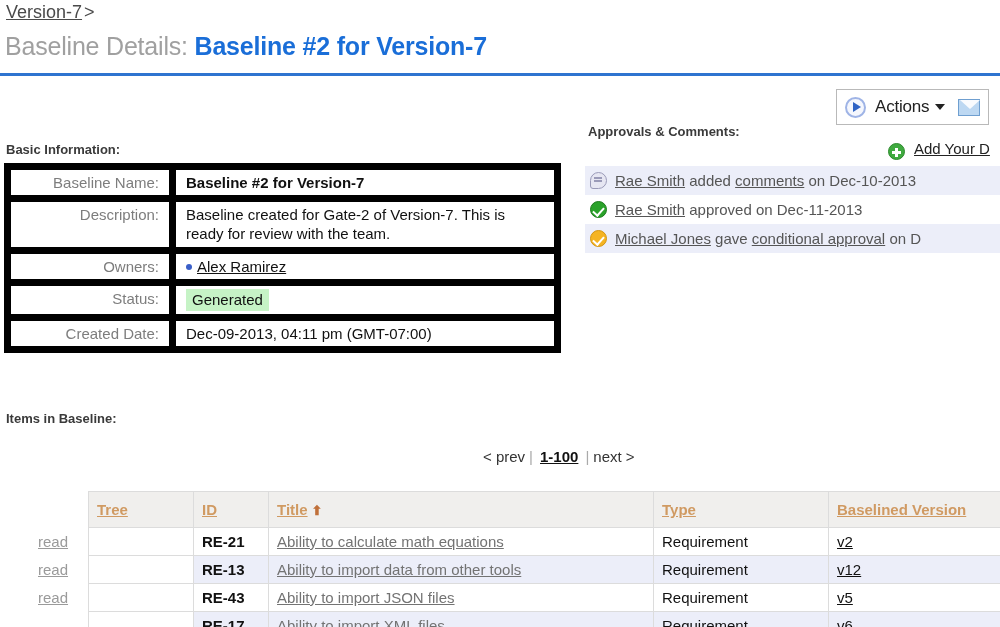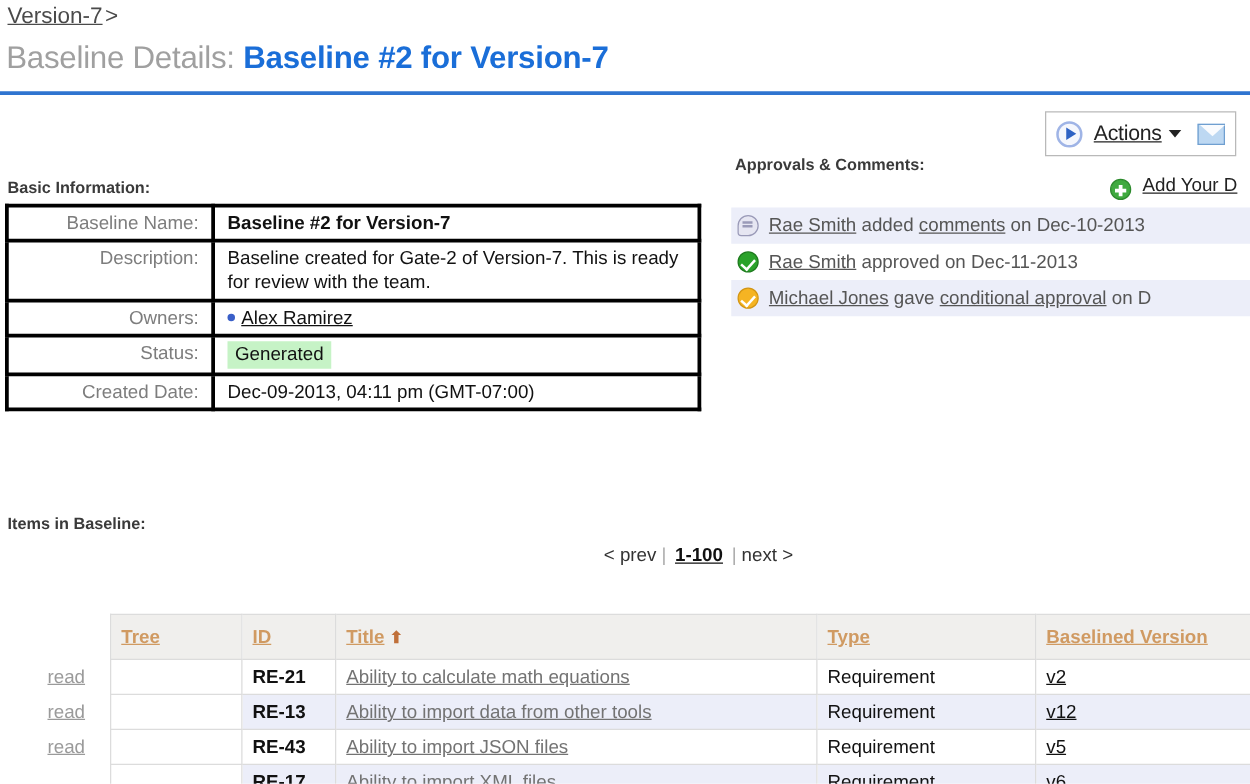--- a/index.html
+++ b/index.html
@@ -74,21 +74,20 @@
     display: block;
     width: 0; height: 0;
     border-left: 8px solid #2f63c4;
     border-top: 5px solid transparent;
     border-bottom: 5px solid transparent;
     margin-left: 3px;
   }
   .actions-lbl {
     font-size: 17px;
     color: #222;
-    text-decoration: underline;
     letter-spacing: -0.2px;
   }
   .caret-dn {
     width: 0; height: 0;
     border-left: 5px solid transparent;
     border-right: 5px solid transparent;
     border-top: 6px solid #222;
     margin-left: -3px;
   }
   .mail-ic {
@@ -150,21 +149,21 @@
 
   
   .basic-table {
     position: absolute;
     left: 4px; top: 163px;
     width: 557px;
     border-collapse: collapse;
     font-size: 15px;
   }
   .basic-table td {
-    border: 3px solid #000000;
+    border: 7px solid #000000;
     padding: 3px 10px;
     vertical-align: top;
     line-height: 1.28;
   }
   .basic-table td.lbl {
     text-align: right;
     color: #7d7d7d;
     width: 165px;
     white-space: nowrap;
   }
@@ -235,21 +234,21 @@
     left: 4px; top: 3px;
     width: 5px; height: 9px;
     border: solid #fff;
     border-width: 0 2.4px 2.4px 0;
     transform: rotate(42deg);
   }
 
   
   .pager {
     position: absolute;
-    left: 483px; top: 436px;
+    left: 483px; top: 448px;
     font-size: 15px;
     color: #333;
     white-space: nowrap;
   }
   .pager .bar { color: #aaa; margin: 0 4px; }
   .pager .cur {
     font-weight: bold;
     text-decoration: underline;
     color: #111;
     padding: 0 3px;

